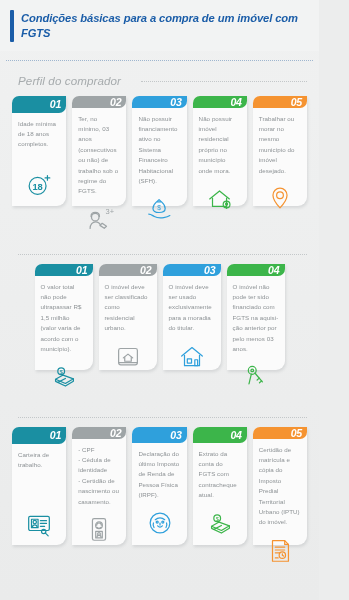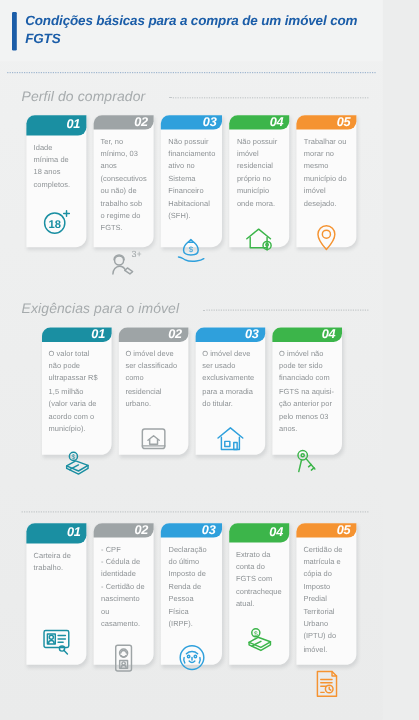--- a/index.html
+++ b/index.html
@@ -63,21 +63,21 @@
     flex: 1 1 auto;
     height: 0;
     border-top: 1px dotted #c3c7c9;
     margin-top: 3px;
   }
 
   
   .cards {
     display: flex;
     gap: 6px;
-    padding: 0 22px;
+    padding: 0 12px;
   }
   .cards.center { justify-content: center; }
 
   .card {
     width: 58px;
     display: flex;
     flex-direction: column;
     background: #fbfbfb;
     border-top-left-radius: 7px;
     border-bottom-right-radius: 9px;
@@ -226,21 +226,20 @@
                 <circle cx="16" cy="13" r="3.6"></circle>
               </svg>
             </div>
           </div>
         </div>
       </div>
   </div>
 
   <div class="section sec-exig">
     <div class="section-head">
-      <div class="section-title">Exigências para o imóvel</div>
       <div class="section-dots"></div>
     </div>
     <div class="cards row-exig center" id="row1">
         <div class="card">
           <div class="card-head" style="background: rgb(26, 143, 162);">
             <span class="card-num">01</span>
           </div>
           <div class="card-body">
             <div class="card-text">O valor total não pode ultrapassar R$ 1,5 milhão (valor varia de acordo com o município).</div>
             <div class="card-icon">

